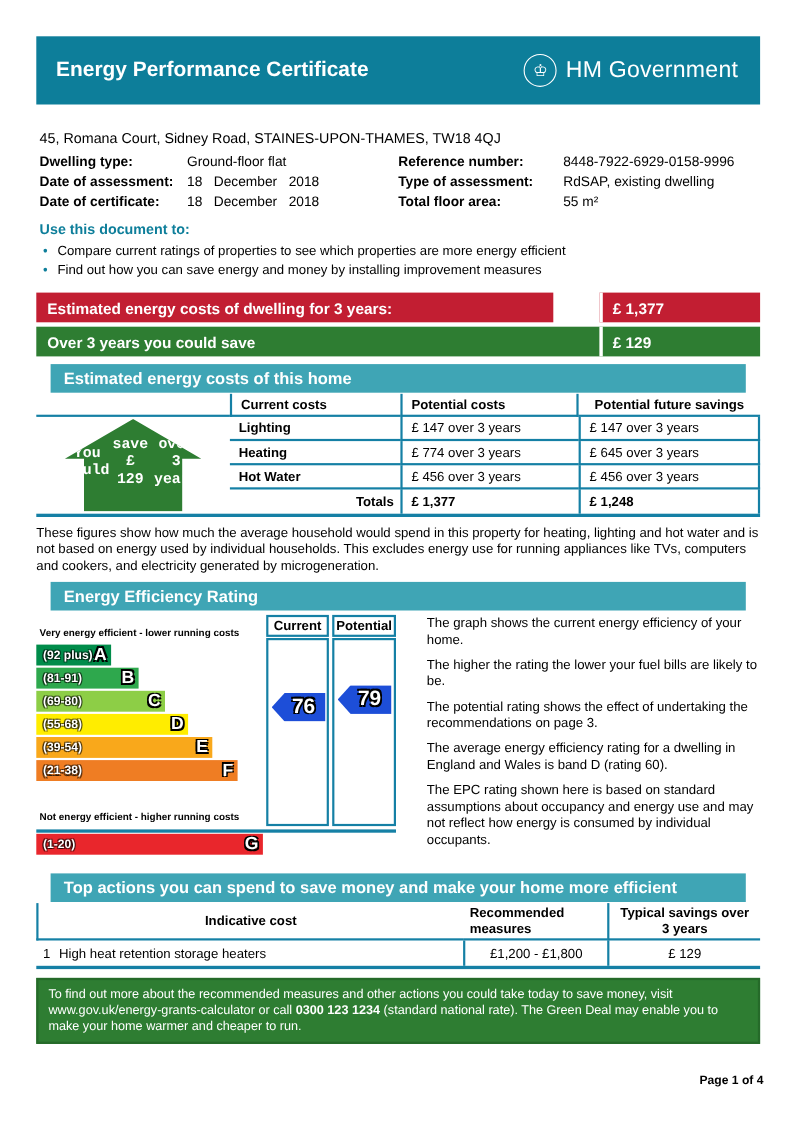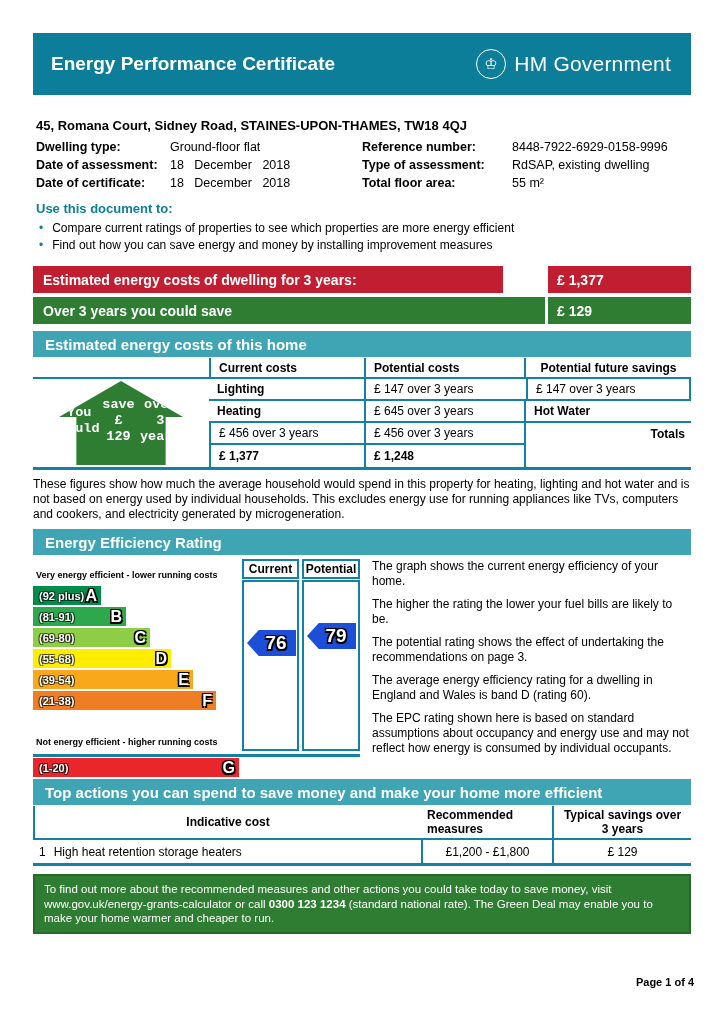--- a/index.html
+++ b/index.html
@@ -15,42 +15,42 @@
     display:flex; align-items:center; justify-content:space-between; padding:0 20px 0 18px;
   }
   .hdr-title { font-size:19px; font-weight:bold; }
   .hdr-logo { display:flex; align-items:center; gap:8px; }
   .crest {
     width:30px; height:30px; border:1.6px solid #fff; border-radius:50%;
     display:flex; align-items:center; justify-content:center; font-size:15px; color:#fff;
   }
   .hm-text { font-size:21px; font-weight:400; letter-spacing:.2px; }
   
-  .address { margin:23px 36px 0; font-size:13px; font-weight:bold; }
+  .address { margin:23px 36px 0; font-size:13px; font-weight:normal; }
   .details {
     margin:7px 36px 0; display:grid; grid-template-columns:134px 192px 150px 1fr;
     row-gap:4px; font-size:12.5px;
   }
   .dlabel { font-weight:bold; }
   .dvalue { white-space:pre-wrap; }
   
   .use-head { margin:11px 36px 0; color:#0D7E9A; font-size:13px; font-weight:bold; }
   .bullets { margin:5px 36px 0; font-size:12px; }
   .bullet-row { display:flex; gap:9px; margin-bottom:3px; align-items:flex-start; }
   .bullet-dot { color:#0D7E9A; font-size:12px; line-height:14px; padding-left:3px; }
   
   .banner { margin:4px 33px 0; height:27px; display:flex; color:#fff; font-weight:bold; font-size:14px; }
   .banner.first { margin-top:14px;gap:42px; }
   .banner-main { flex:1; display:flex; align-items:center; padding-left:10px; }
   .banner-value { width:146px; display:flex; align-items:center; padding-left:9px; border-left:3px solid #fff; }
   .banner.red  > div { background:#C21E32; }
   .banner.green> div { background:#2E7D32; }
   
   .section-banner {
-    margin:7px 33px 0; height:26px; background:#3FA5B5; color:#fff;
+    margin:7px 46px 0; height:26px; background:#3FA5B5; color:#fff;
     font-size:15px; font-weight:bold; display:flex; align-items:center; padding-left:12px;
   }
   
   .cost-table {
     margin:1px 33px 0; display:grid; grid-template-columns:176px 155px 162px 1fr;
     border-bottom:3px solid #1580A5; font-size:12px;
   }
   .ct-cell { display:flex; align-items:center; min-height:22px; padding:0 0 0 8px; }
   .ct-head { font-weight:bold; border-bottom:2px solid #1580A5; min-height:21px; }
   .ct-vl { border-left:2px solid #1580A5; }
@@ -96,21 +96,21 @@
   }
   .rating-arrow {
     position:absolute; width:49px; height:26px; background:#1d4ed8;
     clip-path:polygon(0 50%, 24% 0, 100% 0, 100% 100%, 24% 100%);
     display:flex; align-items:center; justify-content:center; padding-left:9px;
     color:#fff; font-size:19px; font-weight:bold;
     text-shadow:-1.5px -1.5px 0 #000, 1.5px -1.5px 0 #000, -1.5px 1.5px 0 #000, 1.5px 1.5px 0 #000;
   }
   .arrow-current { left:214px; top:71px; }
   .arrow-potential { left:274px; top:64px; }
-  .eer-text { margin-left:12px; width:322px; font-size:12px; line-height:15px; }
+  .eer-text { margin-left:28px; width:322px; font-size:12px; line-height:15px; }
   .eer-text p { margin-bottom:8px; }
   
   .actions-banner { margin-top:15px; }
   .act-table {
     margin:1px 33px 0; display:grid; grid-template-columns:1fr 131px 139px;
     border-bottom:3px solid #1580A5; font-size:12px;
   }
   .at-cell { display:flex; align-items:center; min-height:23px; padding:2px 6px; }
   .at-head { font-weight:bold; border-bottom:2px solid #1580A5; min-height:30px; }
   .at-center { justify-content:center; text-align:center; }
@@ -190,20 +190,21 @@
 
     <div class="ct-savings">
       <div class="save-house">
         <span>You could</span>
         <span>save £ 129</span>
         <span>over 3 years</span>
       </div>
     </div>
 
     <div class="ct-cell ct-name ct-bb">Heating</div>
+    <div class="ct-cell ct-vl ct-bb">£ 774 over 3 years</div>
     <div class="ct-cell ct-vl ct-vr ct-bb">£ 645 over 3 years</div>
 
     <div class="ct-cell ct-name ct-bb">Hot Water</div>
     <div class="ct-cell ct-vl ct-bb">£ 456 over 3 years</div>
     <div class="ct-cell ct-vl ct-vr ct-bb">£ 456 over 3 years</div>
 
     <div class="ct-cell ct-totlbl">Totals</div>
     <div class="ct-cell ct-vl ct-bold">£ 1,377</div>
     <div class="ct-cell ct-vl ct-vr ct-bold">£ 1,248</div>
   </div>

